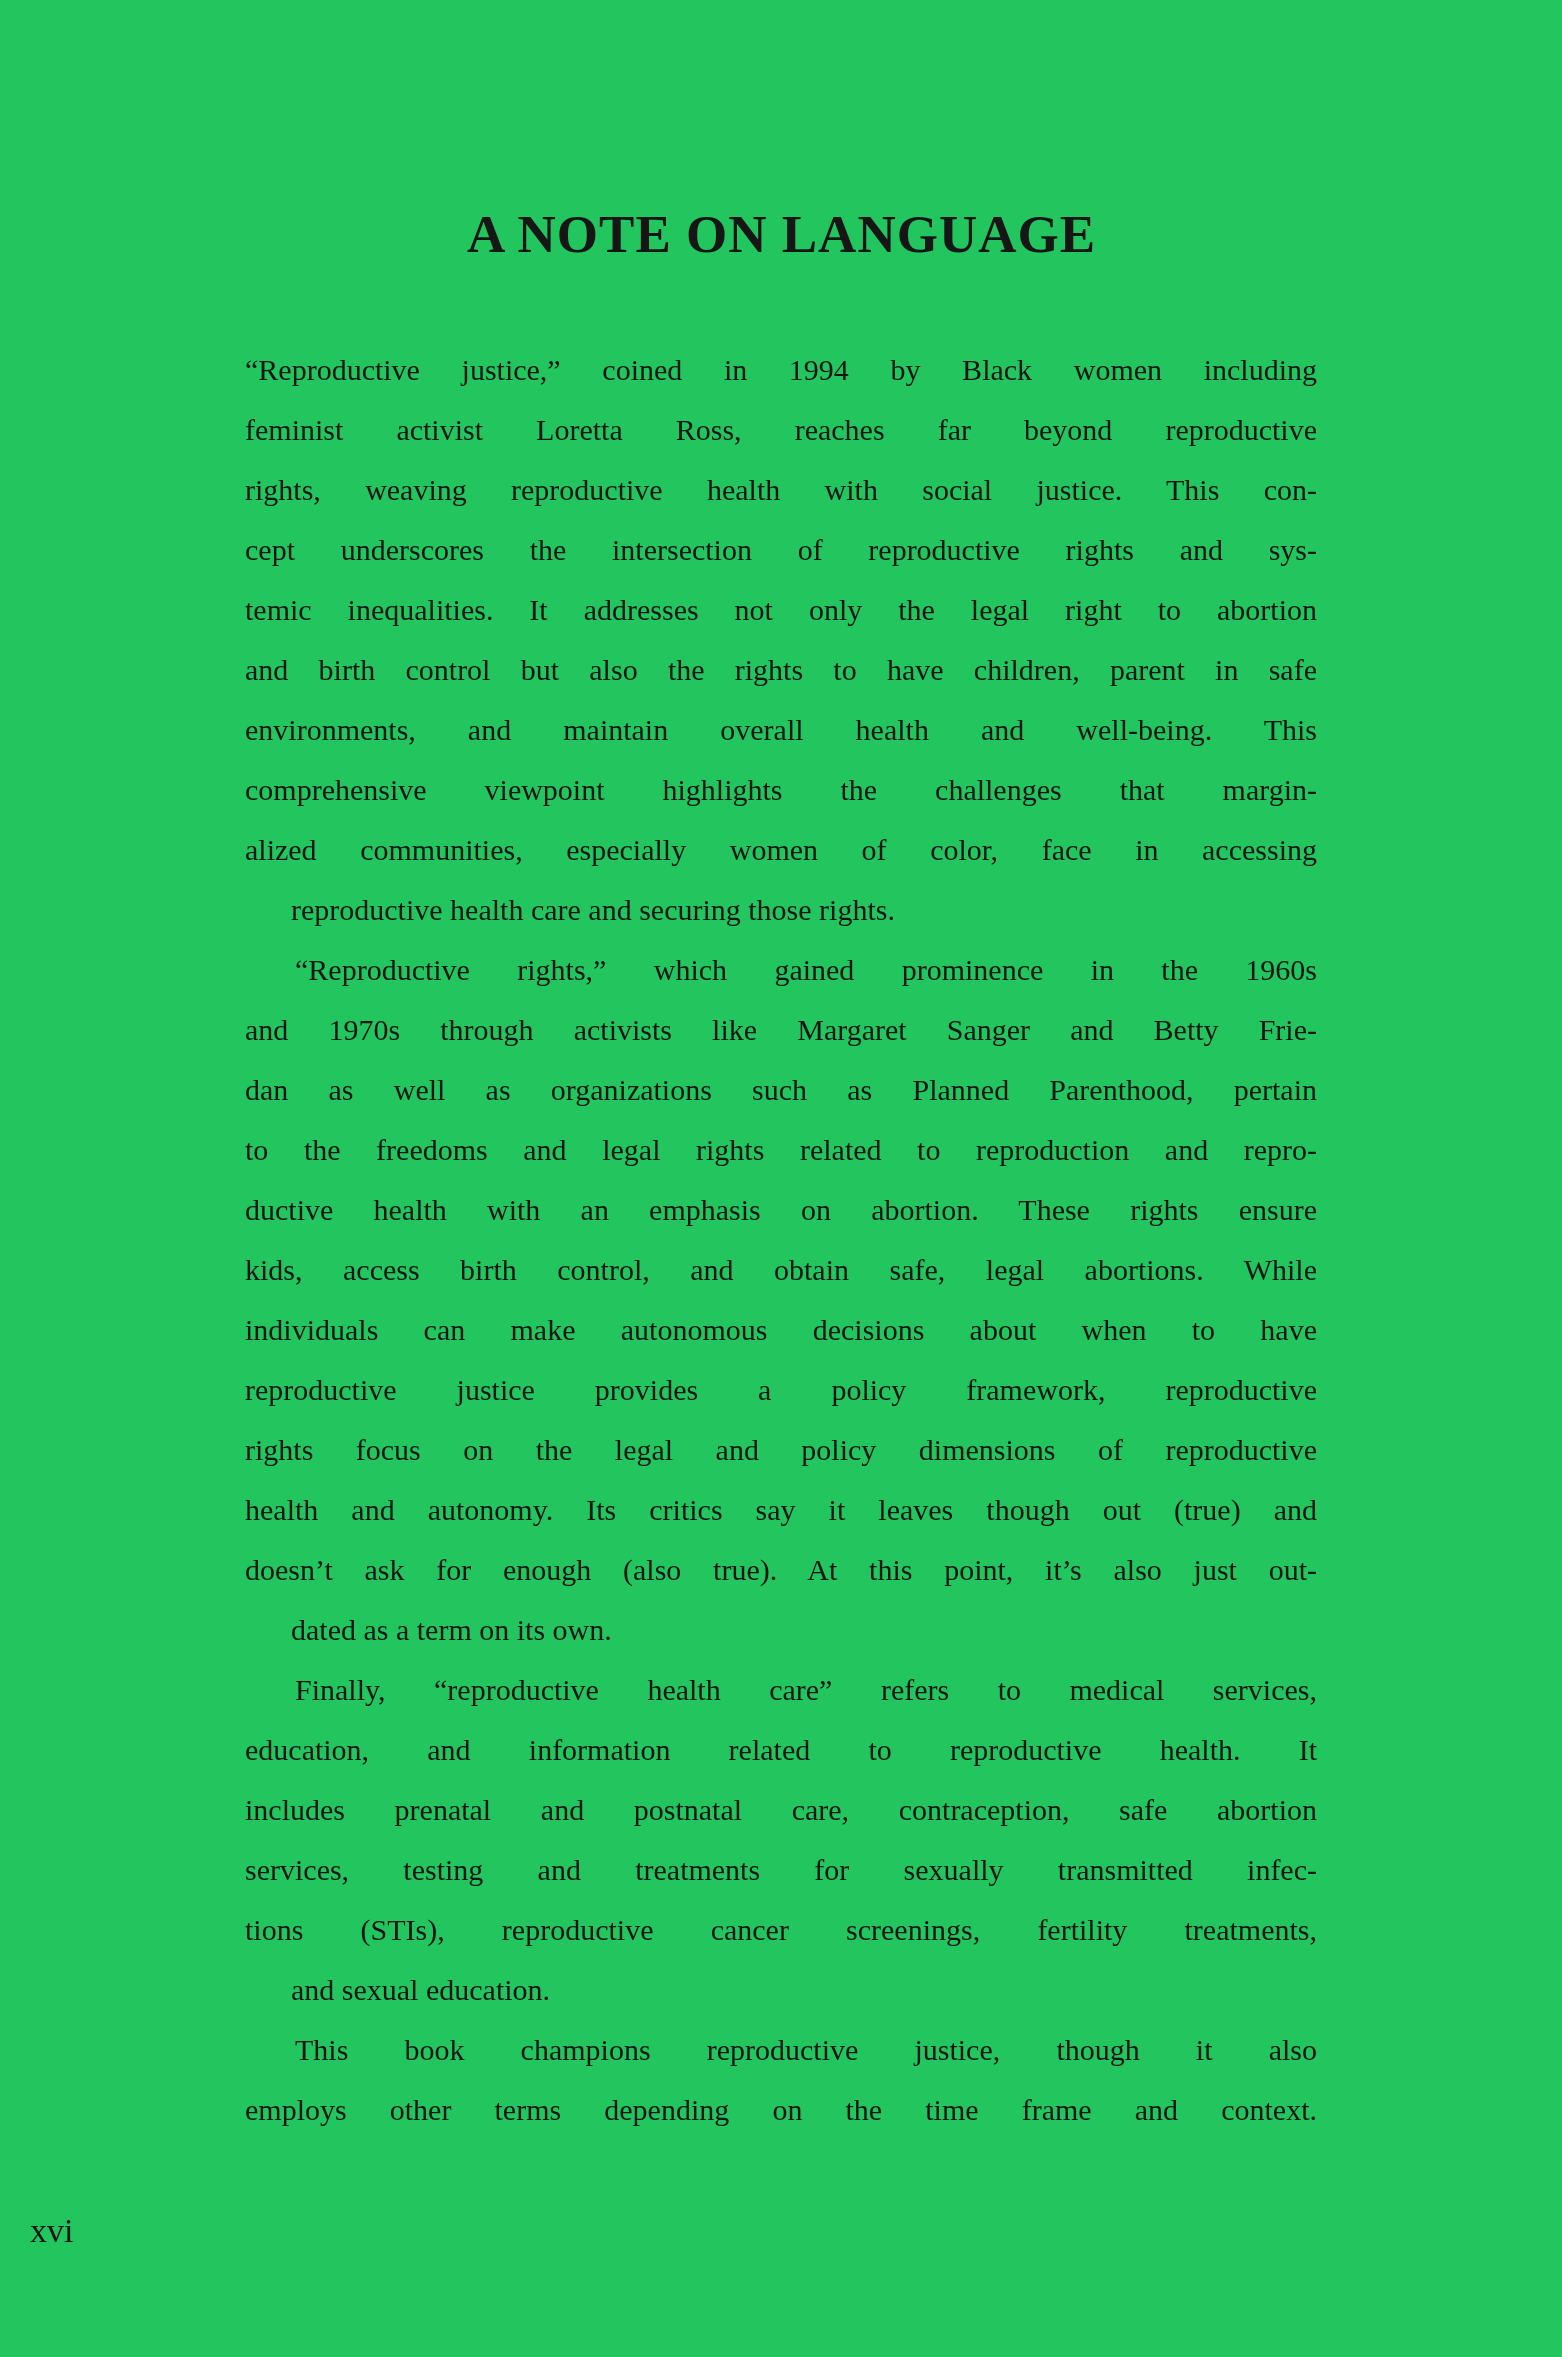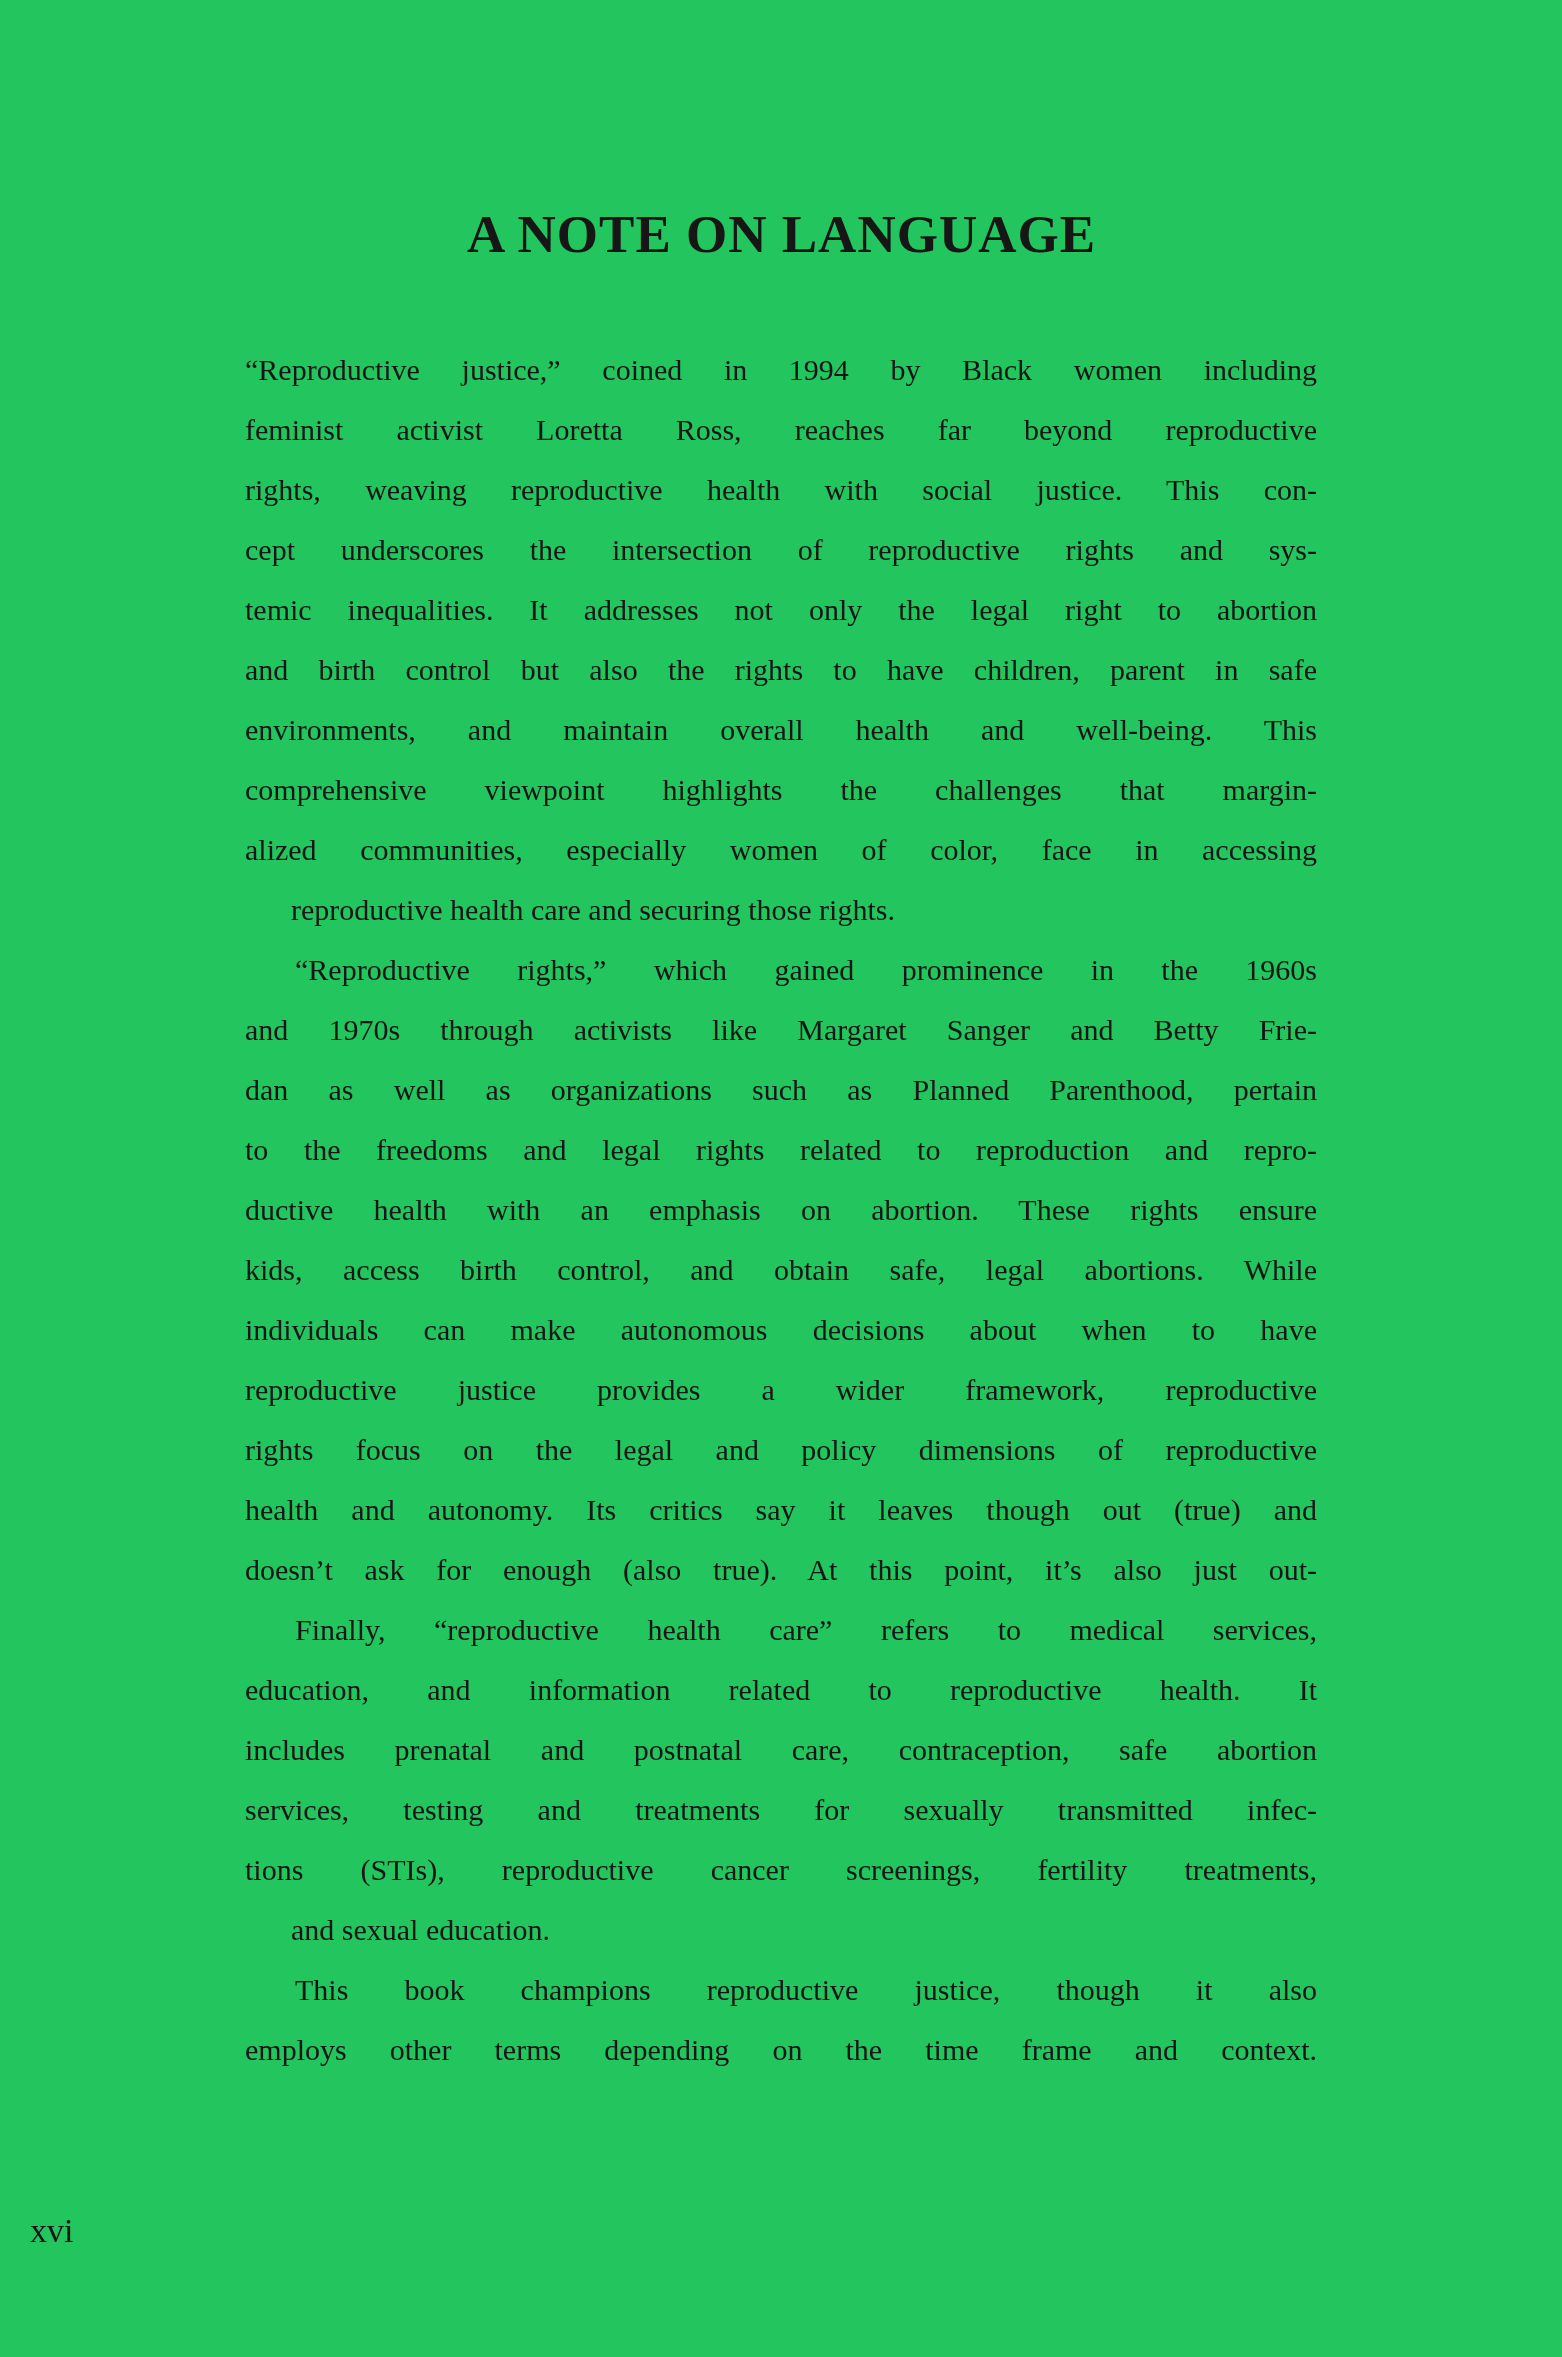--- a/index.html
+++ b/index.html
@@ -65,24 +65,25 @@
       <div class="line">comprehensive viewpoint highlights the challenges that margin-</div>
       <div class="line">alized communities, especially women of color, face in accessing</div>
       <div class="line para-end">reproductive health care and securing those rights.</div>
       <div class="line indent">“Reproductive rights,” which gained prominence in the 1960s</div>
       <div class="line">and 1970s through activists like Margaret Sanger and Betty Frie-</div>
       <div class="line">dan as well as organizations such as Planned Parenthood, pertain</div>
       <div class="line">to the freedoms and legal rights related to reproduction and repro-</div>
       <div class="line">ductive health with an emphasis on abortion. These rights ensure</div>
       <div class="line">kids, access birth control, and obtain safe, legal abortions. While</div>
       <div class="line">individuals can make autonomous decisions about when to have</div>
-      <div class="line">reproductive justice provides a wider framework, reproductive</div>
+      <div class="line">reproductive justice provides a policy framework, reproductive</div>
       <div class="line">rights focus on the legal and policy dimensions of reproductive</div>
       <div class="line">health and autonomy. Its critics say it leaves though out (true) and</div>
       <div class="line">doesn’t ask for enough (also true). At this point, it’s also just out-</div>
+      <div class="line para-end">dated as a term on its own.</div>
       <div class="line indent">Finally, “reproductive health care” refers to medical services,</div>
       <div class="line">education, and information related to reproductive health. It</div>
       <div class="line">includes prenatal and postnatal care, contraception, safe abortion</div>
       <div class="line">services, testing and treatments for sexually transmitted infec-</div>
       <div class="line">tions (STIs), reproductive cancer screenings, fertility treatments,</div>
       <div class="line para-end">and sexual education.</div>
       <div class="line indent">This book champions reproductive justice, though it also</div>
       <div class="line">employs other terms depending on the time frame and context.</div>
     </div>
 

